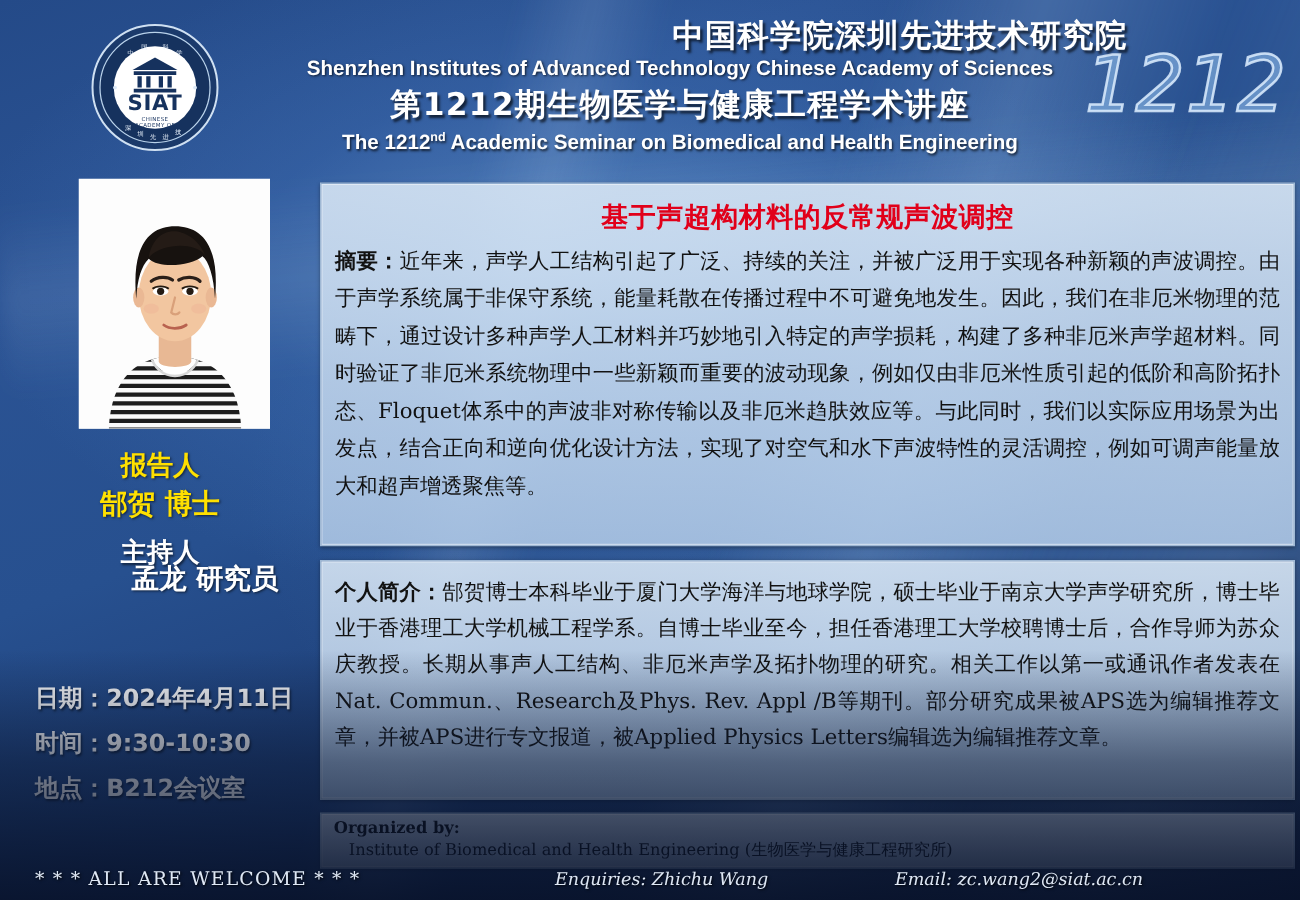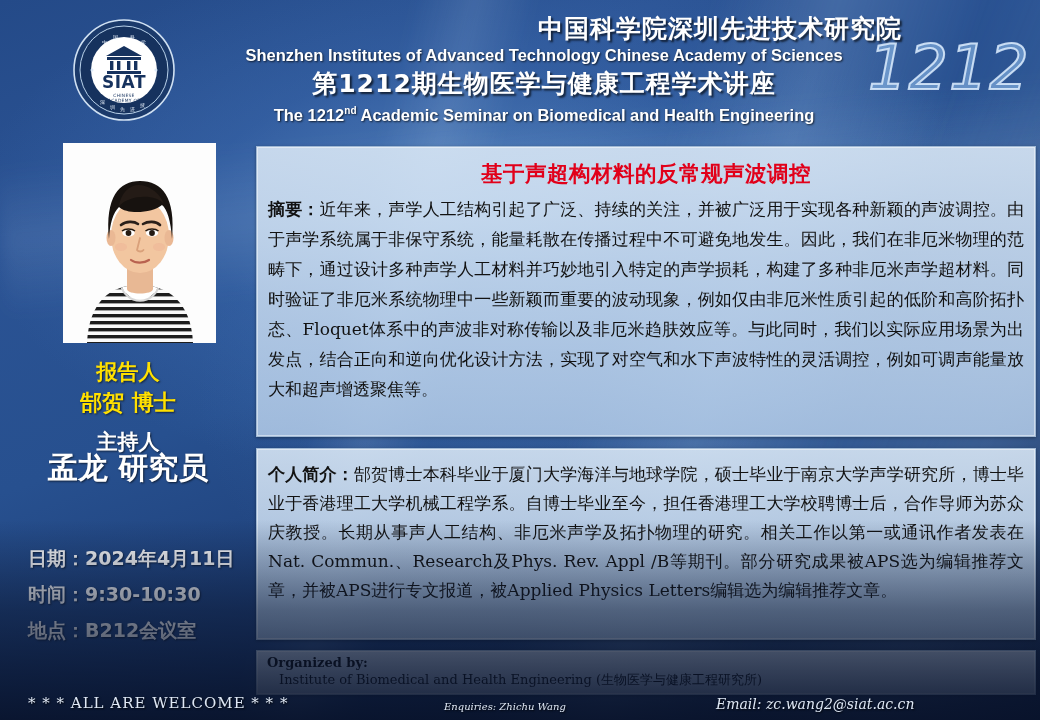--- a/index.html
+++ b/index.html
@@ -55,21 +55,21 @@
 
   
   .photo{position:absolute;left:63px;top:143px;width:153px;height:200px;
       background:#ffffff;overflow:hidden;}
   .sp-label{position:absolute;left:0;width:256px;text-align:center;
       font-family:"DejaVu Sans",sans-serif;font-weight:700;
       text-shadow:1px 1px 2px rgba(0,0,0,.6);}
   .sp-role{top:358px;font-size:21px;color:#ffe000;}
   .sp-name{top:388px;font-size:22px;color:#ffe000;}
   .ho-role{top:428px;font-size:21px;color:#ffffff;}
-  .ho-name{top:448px;font-size:30px;color:#ffffff;}
+  .ho-name{top:448px;font-size:22px;color:#ffffff;padding-left:36px;}
   .meta{position:absolute;left:28px;font-size:19px;color:#ffffff;font-weight:700;
       font-family:"DejaVu Sans",sans-serif;text-shadow:1px 1px 2px rgba(0,0,0,.6);
       white-space:nowrap;}
   .m1{top:546px;} .m2{top:582px;} .m3{top:618px;}
 
   
   .panel{position:absolute;
       background:linear-gradient(180deg, rgba(218,232,246,0.88) 0%, rgba(196,216,238,0.86) 55%, rgba(178,203,232,0.86) 100%);
       border:1px solid #9fb8d4;
       box-shadow:0 1px 3px rgba(0,0,0,.35), inset 0 0 0 1px rgba(255,255,255,.45);}
@@ -88,21 +88,21 @@
   #bio-panel .body-cn{padding-top:11px;line-height:29px;}
   .org-t{font-family:"DejaVu Serif","Liberation Serif",serif;color:#0a0a0a;
       font-size:13px;font-weight:700;padding:4px 0 0 10px;}
   .org-s{font-family:"DejaVu Serif","Liberation Serif",serif;color:#0a0a0a;
       font-size:13px;padding:1px 0 0 22px;}
 
   
   .foot{position:absolute;bottom:8px;font-family:"DejaVu Serif","Liberation Serif",serif;
       color:#dfe8f5;font-size:15px;text-shadow:1px 1px 2px rgba(0,0,0,.8);}
   .f-welcome{left:28px;letter-spacing:1px;}
-  .f-enq{left:444px;font-style:italic;font-size:10px;}
+  .f-enq{left:444px;font-style:italic;font-size:14px;}
   .f-mail{left:716px;font-style:italic;font-size:14px;text-align:right;}
 </style>
 </head>
 <body>
 
 <div id="poster">
 
   <div class="streak s1"></div>
   <div class="streak s2"></div>
   <div class="streak s3"></div>

